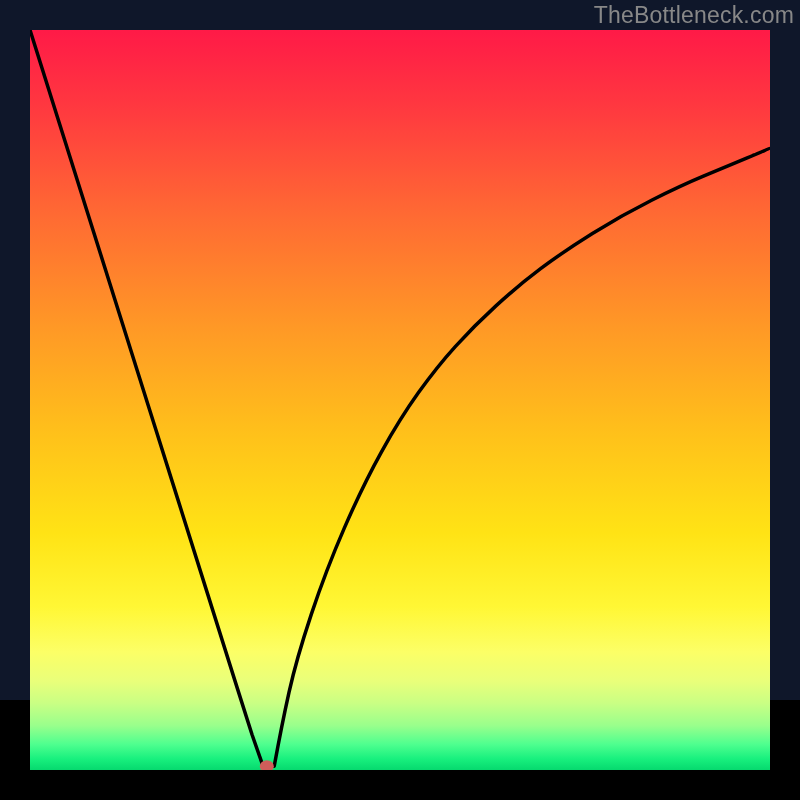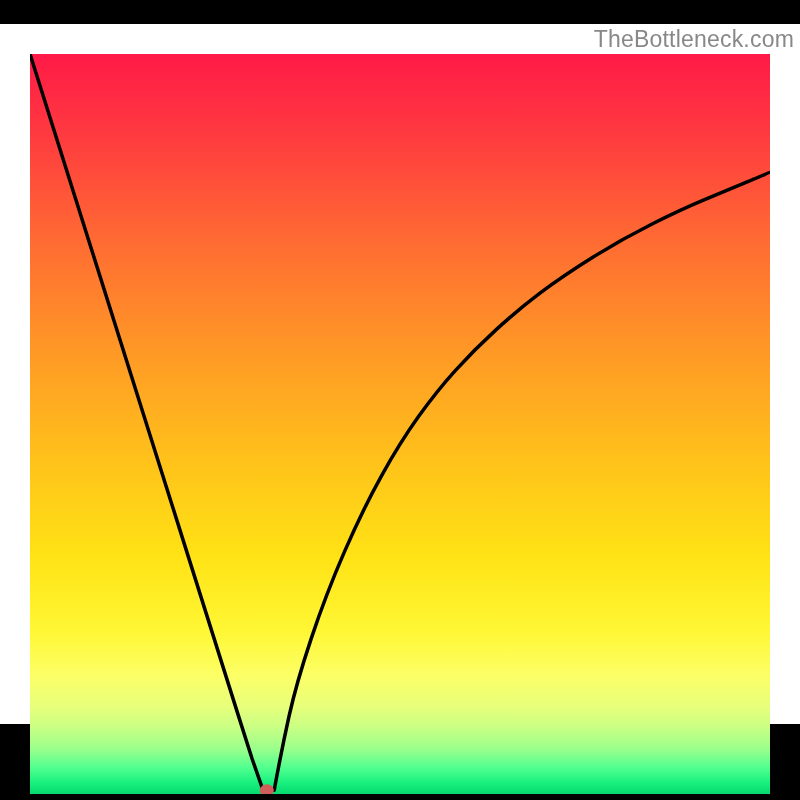--- a/index.html
+++ b/index.html
@@ -8,22 +8,21 @@
     width: 800px;
     height: 800px;
     overflow: hidden;
     background: #000;
     font-family: Arial, Helvetica, sans-serif;
   }
   .frame {
     position: relative;
     width: 800px;
     height: 700px;
-    background: #ffffff;
-    margin-top: 24px;
+    background: #0f172a;
   }
   .plot-area {
     position: absolute;
     left: 30px;
     top: 30px;
     width: 740px;
     height: 740px;
     overflow: hidden;
   }
   .plot-svg {

